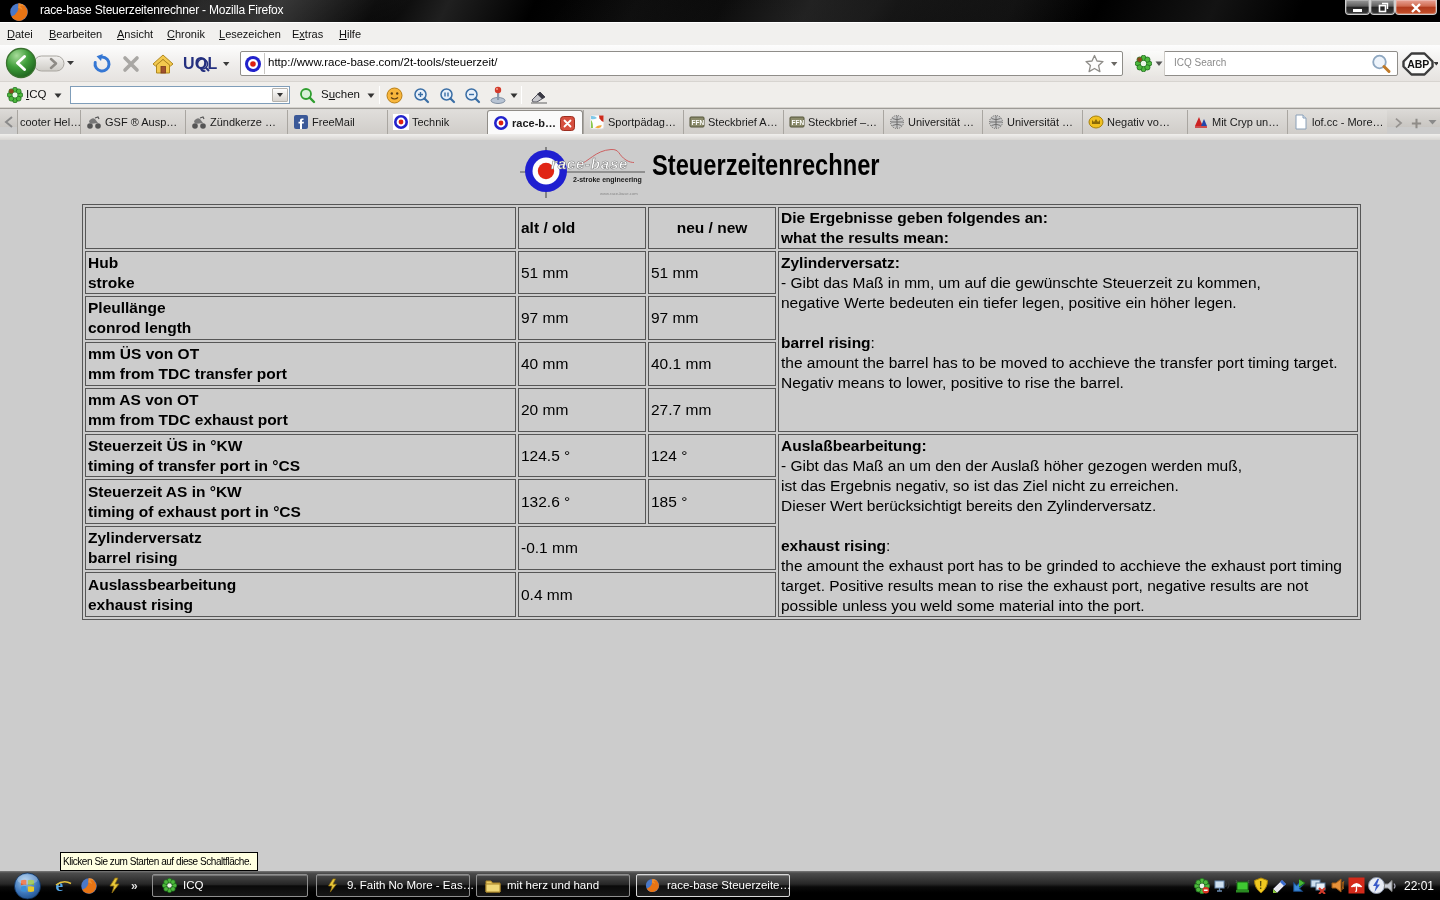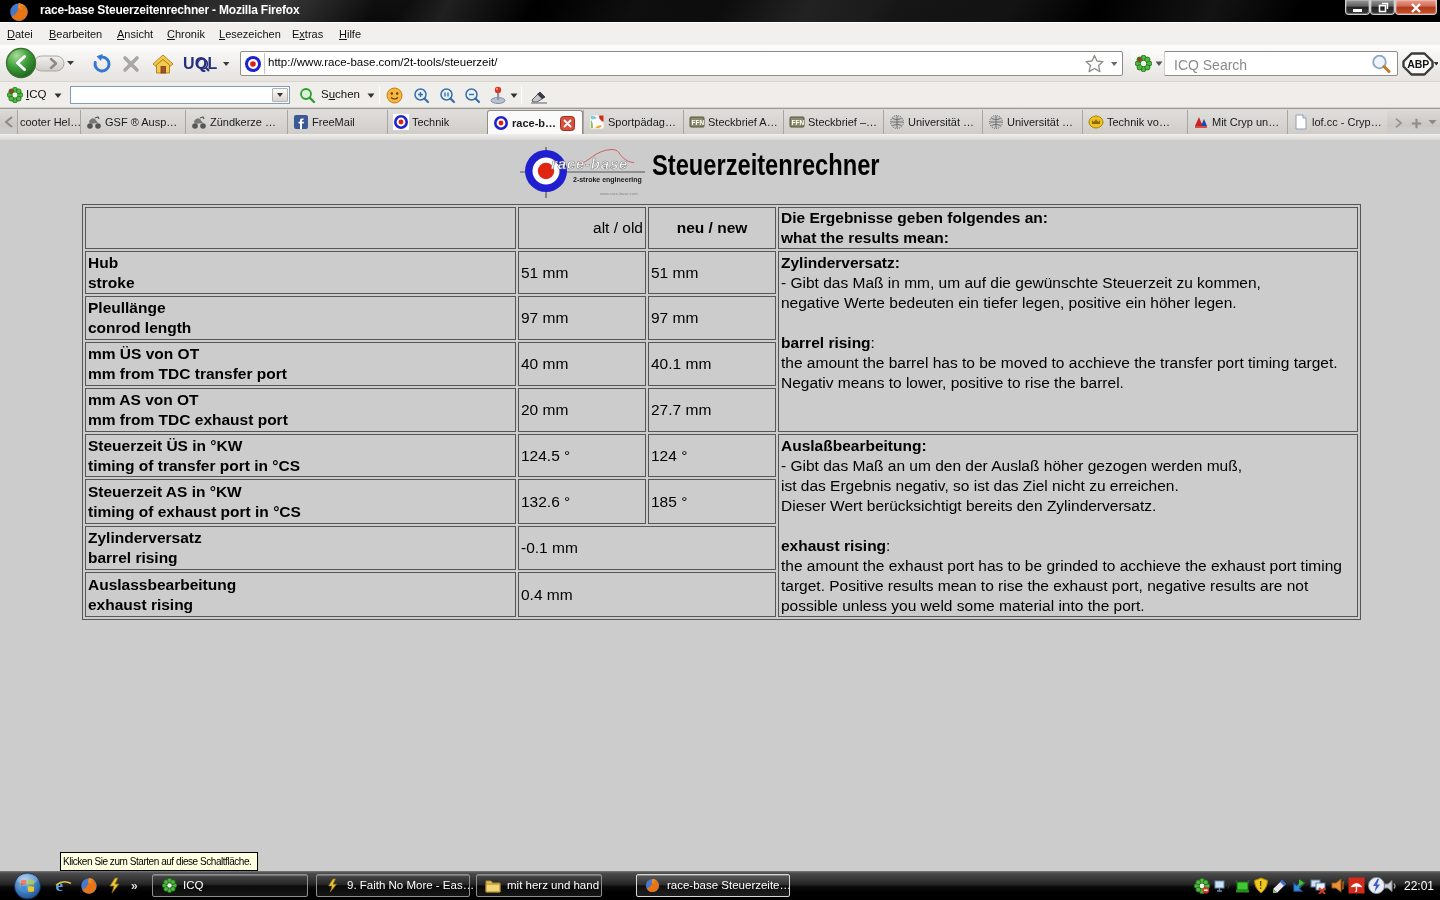--- a/index.html
+++ b/index.html
@@ -2,36 +2,36 @@
 <html><head><meta charset="utf-8">
 <style>
 *{margin:0;padding:0;box-sizing:border-box}
 html,body{width:1440px;height:900px;overflow:hidden}
 body{font-family:"Liberation Sans",sans-serif;position:relative;background:#cccccc}
 .abs{position:absolute}
 
 #titlebar{left:0;top:0;width:1440px;height:22px;background:linear-gradient(115deg,#000 0%,#000 10%,#181818 14%,#030303 18%,#000 26%,#202020 31%,#000 37%,#0a0a0a 44%,#000 50%,#161616 56%,#000 62%,#0c0c0c 70%,#000 76%,#131313 84%,#000 90%,#000 100%);overflow:hidden}
 #titlebar .streak1{position:absolute;left:150px;top:-30px;width:420px;height:80px;background:linear-gradient(100deg,rgba(70,70,70,0) 0%,rgba(110,110,110,.5) 30%,rgba(20,20,20,0) 60%);transform:skewX(-35deg)}
 #titlebar .streak2{position:absolute;left:560px;top:-20px;width:700px;height:60px;background:linear-gradient(100deg,rgba(60,60,60,0) 0%,rgba(60,60,60,.4) 45%,rgba(0,0,0,0) 75%);transform:skewX(-35deg)}
-#titletext{left:40px;top:3px;color:#fff;font-size:12px;font-weight:bold;letter-spacing:-.2px}
+#titletext{left:40px;top:3px;color:#fff;font-size:12px;font-weight:normal;letter-spacing:-.2px}
 
 .winbtn{position:absolute;top:0;height:15px;border:1px solid #cfcfcf;border-top:none;border-radius:0 0 4px 4px;box-shadow:inset 0 0 0 1px rgba(255,255,255,.25)}
 #btnmin{left:1345px;width:25px;background:linear-gradient(#9a9a9a,#5e5e5e 45%,#222 50%,#3a3a3a)}
 #btnmax{left:1370px;width:25px;background:linear-gradient(#9a9a9a,#5e5e5e 45%,#222 50%,#3a3a3a)}
 #btnclose{left:1395px;width:42px;background:linear-gradient(#e8a295,#cf6a4f 45%,#b03a1d 50%,#c4502a)}
 
 #menubar{left:0;top:22px;width:1440px;height:39px;background:#f1f0ee;border-top:1px solid #fff;border-bottom:1px solid #e2e0dc;font-size:11px;color:#111}
 #menubar span{position:absolute;top:5px}
 #menubar u{text-decoration:underline}
 
 #navbar{left:0;top:45px;width:1440px;height:37px;background:linear-gradient(#fdfdfd,#efedeb 55%,#e6e3e0);border-bottom:1px solid #d7d4d0}
 #urlbar{left:240px;top:6px;width:883px;height:25px;background:#fff;border:1px solid #8f8d89;border-radius:2px}
 #urltext{left:268px;top:11px;font-size:11.5px;color:#000}
 #searchbox{left:1131px;top:6px;width:267px;height:25px;background:#fff;border:1px solid #8f8d89;border-radius:2px}
-#searchtext{left:1174px;top:12px;font-size:14px;color:#8a8a8a}
+#searchtext{left:1174px;top:12px;font-size:10px;color:#8a8a8a}
 
 #icqbar{left:0;top:82px;width:1440px;height:26px;background:#f0eeeb;border-bottom:1px solid #d5d2cd;font-size:11.5px;color:#111}
 #icqcombo{left:70px;top:4px;width:220px;height:18px;background:#fff;border:1px solid #7f9db9}
 #icqcombo .cbtn{position:absolute;right:1px;top:1px;width:16px;height:14px;background:linear-gradient(#fdfdfd,#d8d4cf);border:1px solid #b5b2ac;border-radius:1px}
 .vsep{position:absolute;top:4px;width:1px;height:18px;background:#c9c6c0;border-right:1px solid #fff}
 
 #tabbar{left:0;top:108px;width:1440px;height:19px;background:linear-gradient(#dddbd8,#c9c6c2);border-top:1px solid #9d9a96}
 #tabstrip-under{left:0;top:134px;width:1440px;height:6px;background:linear-gradient(#f0efed,#d8d6d3)}
 .tab{position:absolute;top:1px;height:25px;background:linear-gradient(#e0dedb,#cfccc8);border-left:1px solid #a9a6a1;font-size:11px;color:#1a1a1a;overflow:hidden;white-space:nowrap}
 .tab .ttext{position:absolute;left:24px;top:6px}
@@ -322,36 +322,36 @@
         <circle cx="8" cy="8" r="6.5" fill="#c8c8c8" stroke="#555" stroke-width="0.8" stroke-dasharray="1.2 1"></circle>
         <path d="M2 8 h12 M8 2 v12 M3.5 4.5 q4.5 2.5 9 0 M3.5 11.5 q4.5 -2.5 9 0" stroke="#666" fill="none" stroke-width="0.9"></path>
       </svg>
       <span class="ttext">Universität …</span>
     </div>
 <div class="tab" style="left:1082px;width:105px">
       <svg class="ticon" viewBox="0 0 16 16">
         <ellipse cx="8" cy="8" rx="7" ry="6" fill="#f0c020" stroke="#a8820a"></ellipse>
         <path d="M4 10 L4 6 L6 8 L8 5 L10 8 L12 6 L12 10 Z" fill="#8a6a08"></path>
       </svg>
-      <span class="ttext">Technik vo…</span>
+      <span class="ttext">Negativ vo…</span>
     </div>
 <div class="tab" style="left:1187px;width:100px">
       <svg class="ticon" viewBox="0 0 16 16">
         <path d="M2 12 L6 3 L8 8 L10 12 Z" fill="#cc2222"></path>
         <path d="M8 12 L11 5 L14 12 Z" fill="#2244aa"></path>
         <path d="M2 13 h12" stroke="#cc2222" stroke-width="1.5"></path>
       </svg>
       <span class="ttext">Mit Cryp un…</span>
     </div>
 <div class="tab" style="left:1287px;width:100px">
       <svg class="ticon" viewBox="0 0 16 16">
         <path d="M3 1 h7 l3 3 v11 h-10 z" fill="#fff" stroke="#8aa0b8"></path>
         <path d="M10 1 v3 h3" fill="#d8e4f0" stroke="#8aa0b8"></path>
       </svg>
-      <span class="ttext">lof.cc - Cryp…</span>
+      <span class="ttext">lof.cc - More…</span>
     </div>
 <svg class="abs" style="left:1393px;top:8px" width="11" height="12" viewBox="0 0 12 14">
       <path d="M3 2 L9 7 L3 12" fill="none" stroke="#969390" stroke-width="2"></path>
     </svg>
 <svg class="abs" style="left:1410px;top:8px" width="13" height="13" viewBox="0 0 14 14">
       <path d="M7 2 V12 M2 7 H12" stroke="#8f8c88" stroke-width="2.2"></path>
     </svg>
 <svg class="abs" style="left:1427px;top:10px" width="11" height="7" viewBox="0 0 11 7">
       <path d="M1.5 1 l4 4.5 l4 -4.5 z" fill="#8a8a8a"></path>
     </svg>
@@ -373,21 +373,21 @@
 <table>
 <colgroup>
         <col style="width:431px">
         <col style="width:128px">
         <col style="width:128px">
         <col style="width:580px">
       </colgroup>
 <tbody>
         <tr class="hdr" style="height:40px">
           <td></td>
-          <td style="text-align:right;font-weight:normal">alt / old</td>
+          <td style="text-align:left;font-weight:bold">alt / old</td>
           <td style="text-align:center;font-weight:bold">neu / new</td>
           <td class="expl" style="font-weight:bold">Die Ergebnisse geben folgendes an:<br>what the results mean:</td>
         </tr>
 <tr class="tshort" style="height:42px">
           <td class="lbl">Hub<br>stroke</td>
           <td>51 mm</td>
           <td>51 mm</td>
           <td class="expl" rowspan="4"><b>Zylinderversatz:</b><br>- Gibt das Maß in mm, um auf die gewünschte Steuerzeit zu kommen,<br>negative Werte bedeuten ein tiefer legen, positive ein höher legen.<br><br><b>barrel rising</b>:<br>the amount the barrel has to be moved to acchieve the transfer port timing target.<br>Negativ means to lower, positive to rise the barrel.</td>
         </tr>
 <tr style="height:43px">
@@ -472,21 +472,21 @@
  <circle cx="8.5" cy="8.5" r="2.6" fill="#eaf6e6"></circle>
 </svg>
 <span class="ttxt">ICQ</span>
     </div>
 <div class="taskbtn" style="left:316px;width:154px">
 <svg class="abs" style="left:8px;top:3px" width="15" height="15" viewBox="0 0 17 17">
         <path d="M9 1 L4 9 H8 L6 16 L13 7 H9 L12 1 Z" fill="#e8c83a" stroke="#8a6a10" stroke-width="0.8"></path>
       </svg>
 <span class="ttxt">9. Faith No More - Eas…</span>
     </div>
-<div class="taskbtn" style="left:476px;width:126px">
+<div class="taskbtn" style="left:476px;width:154px">
 <svg class="abs" style="left:8px;top:4px" width="16" height="14" viewBox="0 0 16 14">
  <path d="M1 2 h5 l1.5 2 H15 v9 H1 Z" fill="#e8c860" stroke="#a8842a"></path>
  <path d="M1 5 h14 v8 H1 Z" fill="#f0d878" stroke="#a8842a"></path>
 </svg>
 <span class="ttxt">mit herz und hand</span>
     </div>
 <div class="taskbtn" style="left:636px;width:154px;background:linear-gradient(#5a5a5a,#333 45%,#101010 52%,#1e1e1e);border-color:#d8d8d8">
 <svg class="abs" style="left:8px;top:3px" width="15" height="15" viewBox="0 0 20 20">
  <circle cx="10" cy="10" r="8.8" fill="#4a78c8"></circle>
  <path d="M9 1.6 A8.6 8.6 0 1 1 2.4 14.4 A10 10 0 0 0 9 1.6 Z" fill="#e87414"></path>

